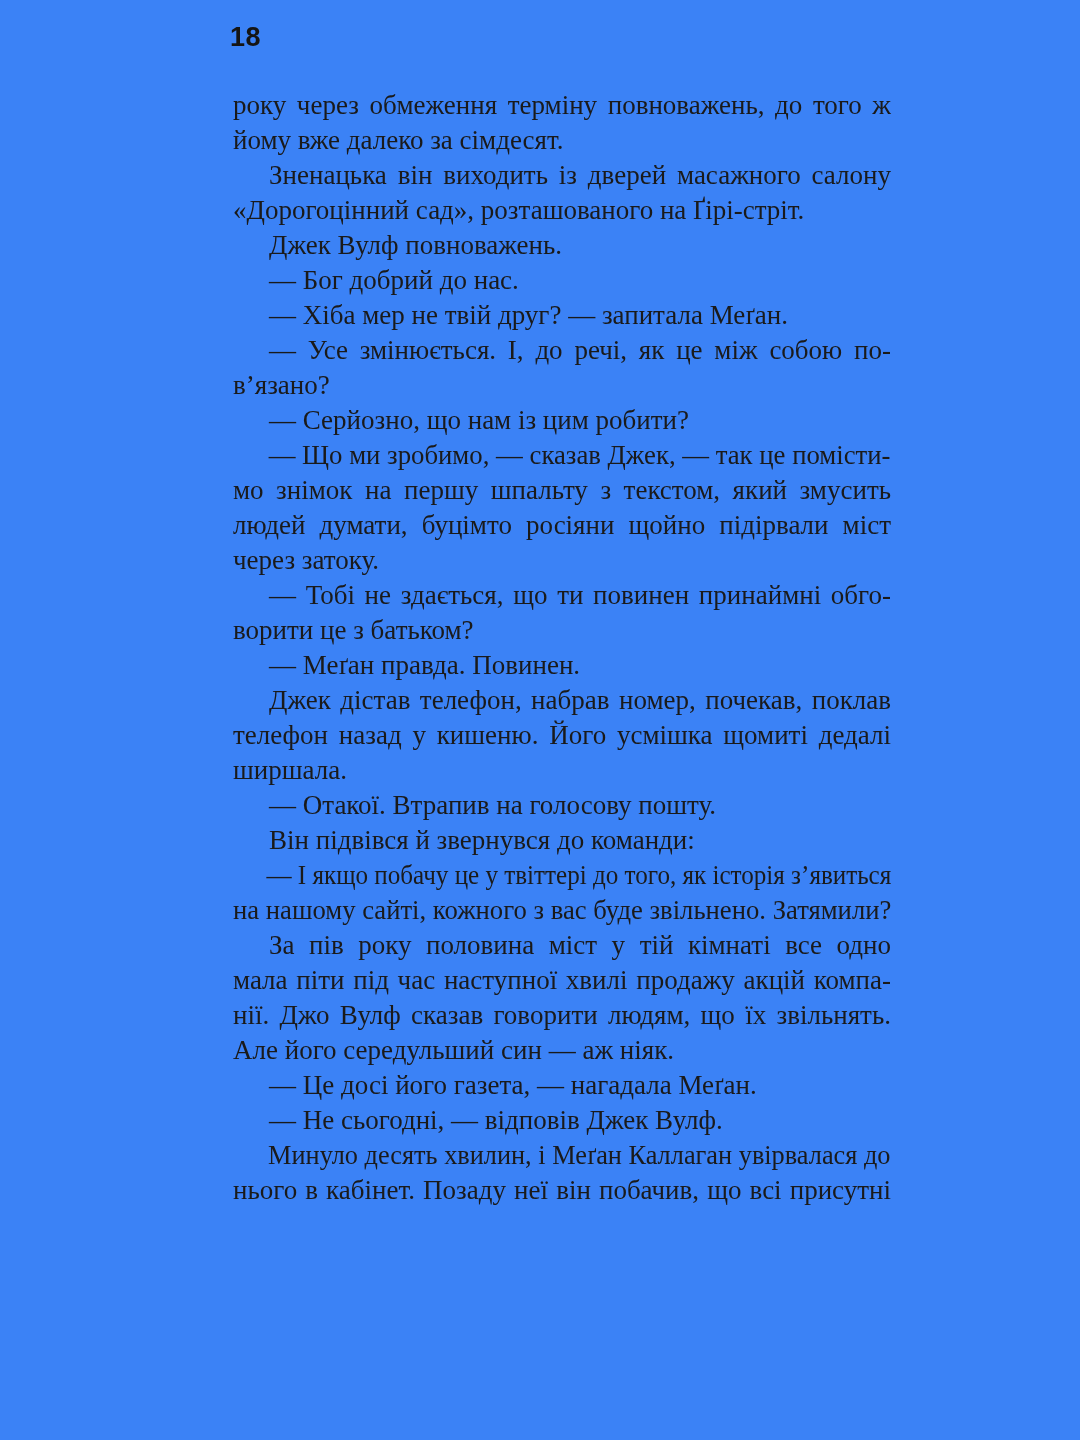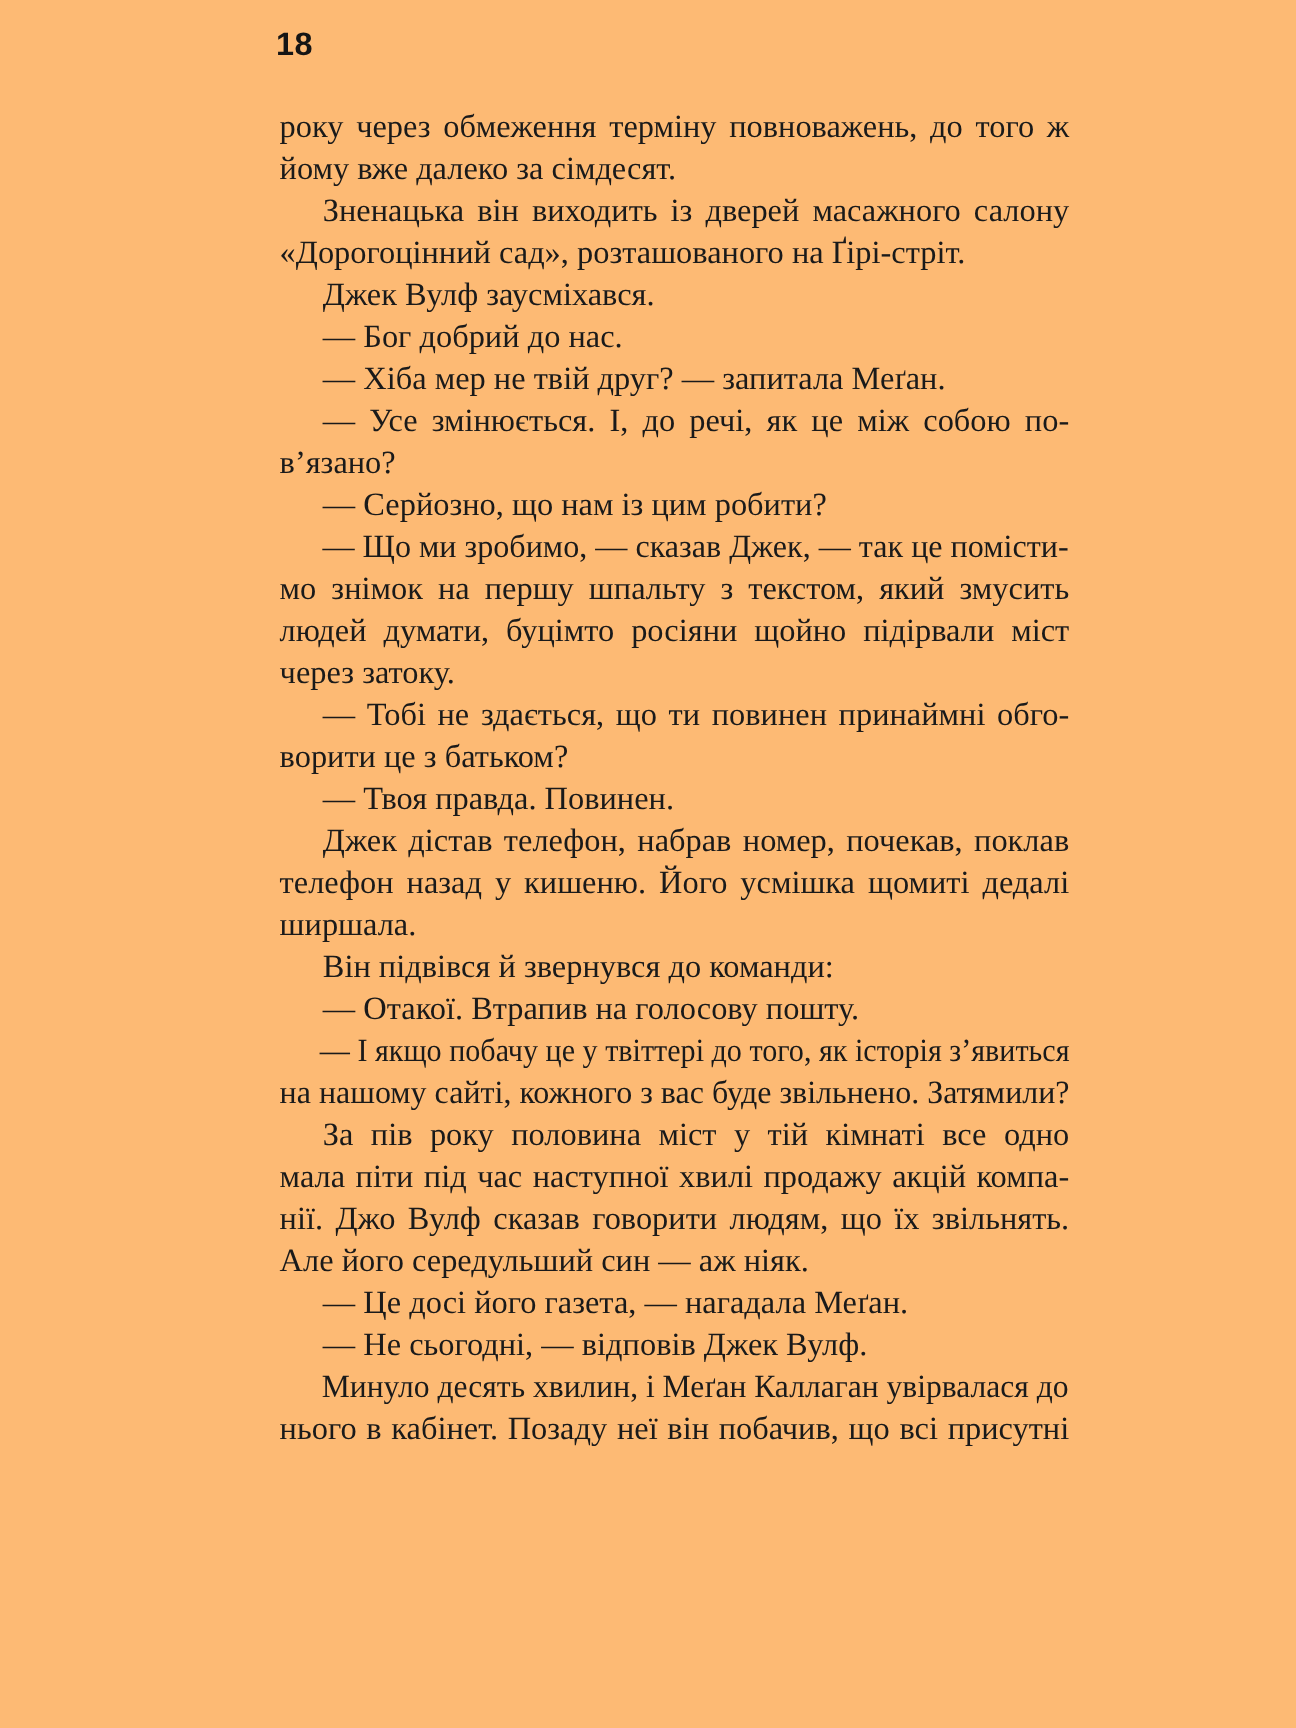--- a/index.html
+++ b/index.html
@@ -4,21 +4,21 @@
 <style>
   html, body {
     margin: 0;
     padding: 0;
     background: #ffffff;
   }
   .page {
     position: relative;
     width: 1080px;
     height: 1440px;
-    background: #fdba74;
+    background: #3b82f6;
     overflow: hidden;
     font-family: "Liberation Serif", "DejaVu Serif", serif;
     color: #1a1a1a;
   }
   .page-number {
     position: absolute;
     left: 230px;
     top: 22px;
     font-family: "Liberation Sans", "DejaVu Sans", sans-serif;
     font-weight: 700;
@@ -54,38 +54,38 @@
 <body>
 
 <div class="page">
   <div class="page-number">18</div>
 
   <div class="text-block">
       <div class="line just">року через обмеження терміну повноважень, до того ж</div>
       <div class="line">йому вже далеко за сімдесят.</div>
       <div class="line indent just">Зненацька він виходить із дверей масажного салону</div>
       <div class="line">«Дорогоцінний сад», розташованого на Ґірі-стріт.</div>
-      <div class="line indent">Джек Вулф заусміхався.</div>
+      <div class="line indent">Джек Вулф повноважень.</div>
       <div class="line indent">— Бог добрий до нас.</div>
       <div class="line indent">— Хіба мер не твій друг? — запитала Меґан.</div>
       <div class="line indent just">— Усе змінюється. І, до речі, як це між собою по-</div>
       <div class="line">в’язано?</div>
       <div class="line indent">— Серйозно, що нам із цим робити?</div>
       <div class="line indent just" style="text-align-last: auto; transform: scaleX(0.990964);">— Що ми зробимо, — сказав Джек, — так це помісти-</div>
       <div class="line just">мо знімок на першу шпальту з текстом, який змусить</div>
       <div class="line just">людей думати, буцімто росіяни щойно підірвали міст</div>
       <div class="line">через затоку.</div>
       <div class="line indent just">— Тобі не здається, що ти повинен принаймні обго-</div>
       <div class="line">ворити це з батьком?</div>
-      <div class="line indent">— Твоя правда. Повинен.</div>
+      <div class="line indent">— Меґан правда. Повинен.</div>
       <div class="line indent just">Джек дістав телефон, набрав номер, почекав, поклав</div>
       <div class="line just">телефон назад у кишеню. Його усмішка щомиті дедалі</div>
       <div class="line">ширшала.</div>
+      <div class="line indent">— Отакої. Втрапив на голосову пошту.</div>
       <div class="line indent">Він підвівся й звернувся до команди:</div>
-      <div class="line indent">— Отакої. Втрапив на голосову пошту.</div>
       <div class="line indent just" style="text-align-last: auto; transform: scaleX(0.929379);">— І якщо побачу це у твіттері до того, як історія з’явиться</div>
       <div class="line" style="text-align-last: auto; transform: scaleX(0.987988);">на нашому сайті, кожного з вас буде звільнено. Затямили?</div>
       <div class="line indent just">За пів року половина міст у тій кімнаті все одно</div>
       <div class="line just">мала піти під час наступної хвилі продажу акцій компа-</div>
       <div class="line just">нії. Джо Вулф сказав говорити людям, що їх звільнять.</div>
       <div class="line">Але його середульший син — аж ніяк.</div>
       <div class="line indent">— Це досі його газета, — нагадала Меґан.</div>
       <div class="line indent">— Не сьогодні, — відповів Джек Вулф.</div>
       <div class="line indent just" style="text-align-last: auto; transform: scaleX(0.974815);">Минуло десять хвилин, і Меґан Каллаган увірвалася до</div>
       <div class="line just">нього в кабінет. Позаду неї він побачив, що всі присутні</div>

